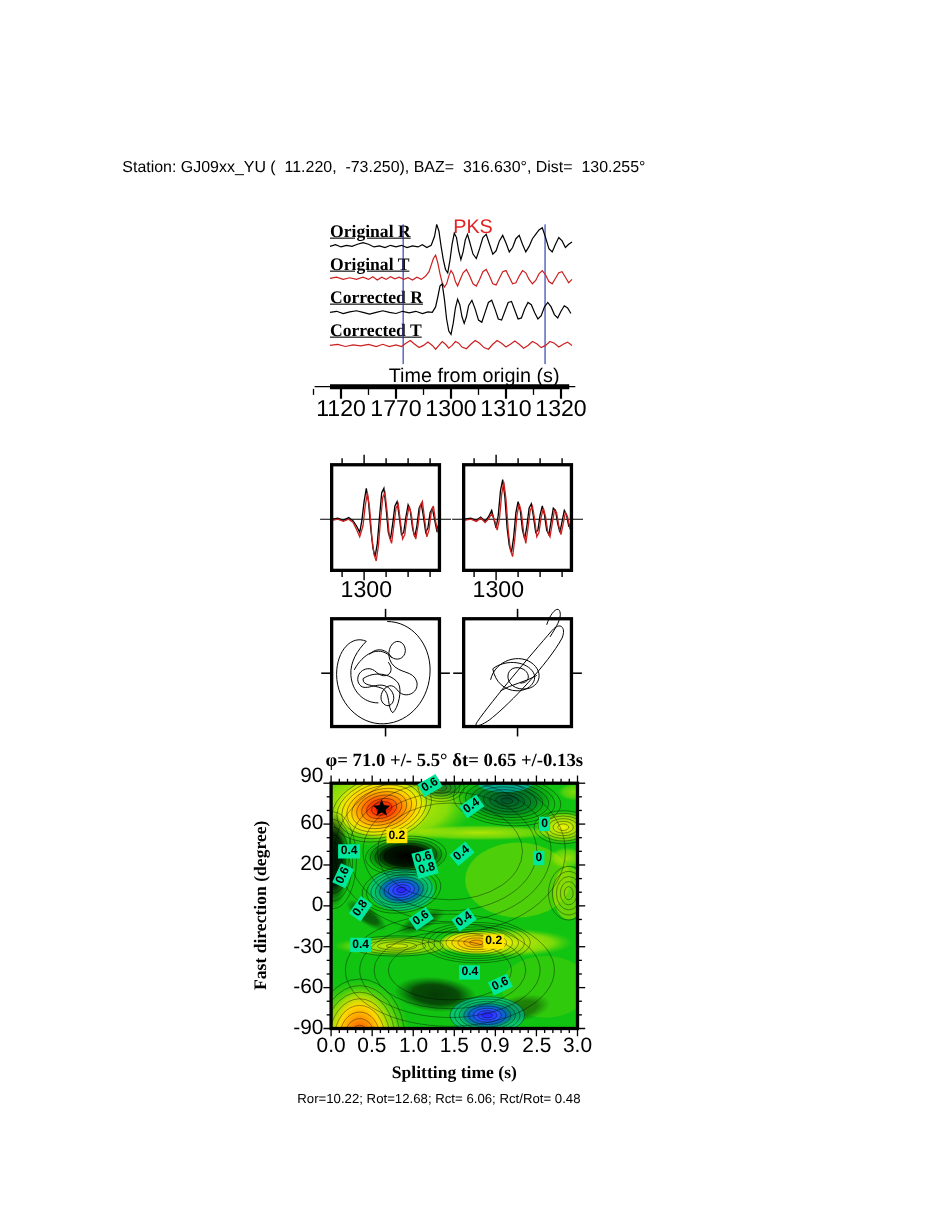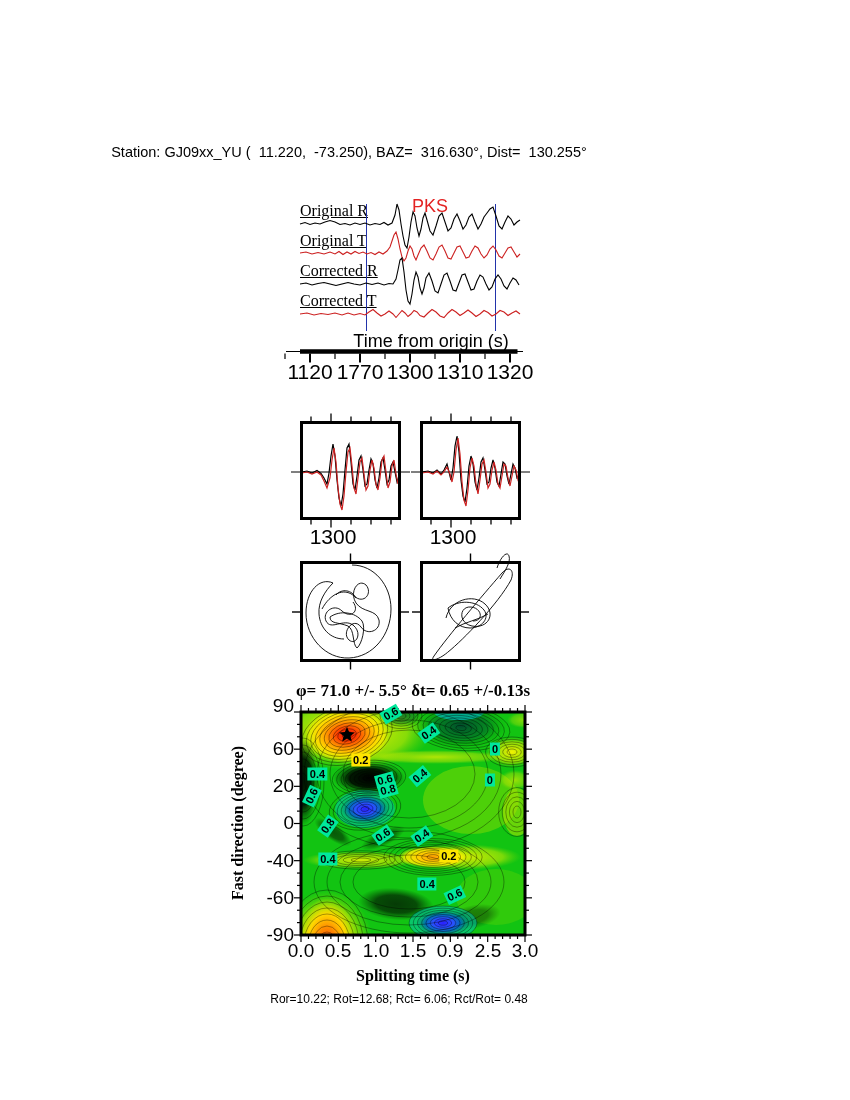--- a/index.html
+++ b/index.html
@@ -1,21 +1,21 @@
 <!DOCTYPE html>
 <html><head>
 <meta charset="utf-8">
 <style>
   html,body{margin:0;padding:0;background:#ffffff;}
   #page{position:relative;width:850px;height:1100px;background:#ffffff;overflow:hidden;
         font-family:"Liberation Sans",sans-serif;color:#000;margin-top:32px;}
   .abs{position:absolute;}
   .ctr{transform:translateX(-50%);white-space:nowrap;}
   .hdr{font-size:14.5px;white-space:pre;}
-  .tracelabel{font-family:"Liberation Serif",serif;font-weight:normal;font-size:16px;
+  .tracelabel{font-family:"Liberation Serif",serif;font-weight:bold;font-size:16px;
               text-decoration:underline;white-space:nowrap;}
   .phase{color:#e32222;font-size:18px;font-weight:normal;}
   .ticklab{font-size:21px;}
   .cticklab{font-size:19px;}
   .axistitle{font-family:"Liberation Serif",serif;font-weight:bold;font-size:16px;white-space:nowrap;}
   .sanslab{font-size:18px;text-align:right;}
   .footer{font-size:12px;white-space:pre;}
   .ctitle{font-family:"Liberation Serif",serif;font-weight:bold;font-size:17px;white-space:nowrap;}
   .ylab{transform:translate(-50%,-50%) rotate(-90deg);}
   .yticks div{position:absolute;width:50px;text-align:right;height:20px;line-height:20px;}
@@ -118,21 +118,21 @@
   <div class="abs ctr ticklab" style="left:453px;top:493px;">1300</div>
 
   <div class="abs ctr ctitle" style="left:413px;top:649px;">φ= 71.0 +/- 5.5° δt= 0.65 +/-0.13s</div>
   <div class="abs axistitle ylab" style="left:238px;top:791px;">Fast direction (degree)</div>
 
   <div class="yticks">
     <div class="abs cticklab" style="left:244px;top:664px;">90</div>
     <div class="abs cticklab" style="left:244px;top:707px;">60</div>
     <div class="abs cticklab" style="left:244px;top:744px;">20</div>
     <div class="abs cticklab" style="left:244px;top:781px;">0</div>
-    <div class="abs cticklab" style="left:244px;top:819px;">-40</div>
+    <div class="abs cticklab" style="left:244px;top:819px;">-30</div>
     <div class="abs cticklab" style="left:244px;top:856px;">-60</div>
     <div class="abs cticklab" style="left:244px;top:893px;">-90</div>
   </div>
 
   <svg id="contour-svg" style="left:291px;top:670px;" width="244" height="243" viewBox="-10 -10 244 243">
     <defs>
       <clipPath id="pclip">
           <rect x="0" y="0" width="224" height="223"></rect>
         </clipPath>
       <radialGradient id="gRed">

